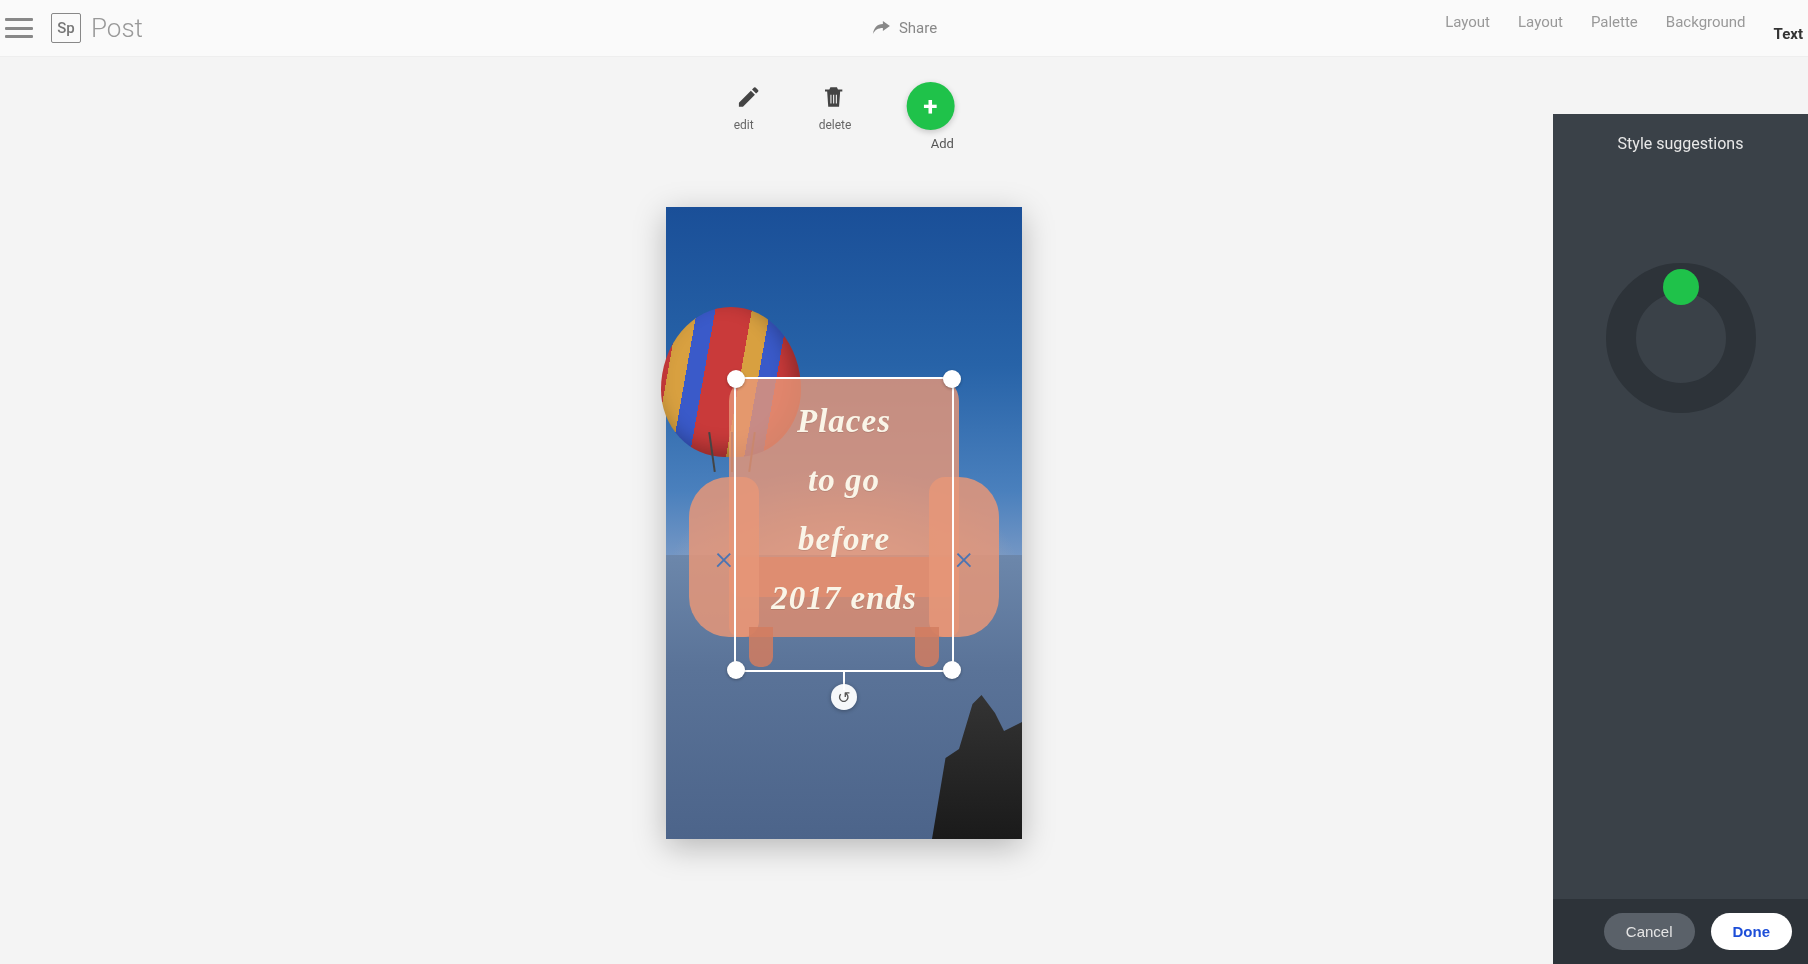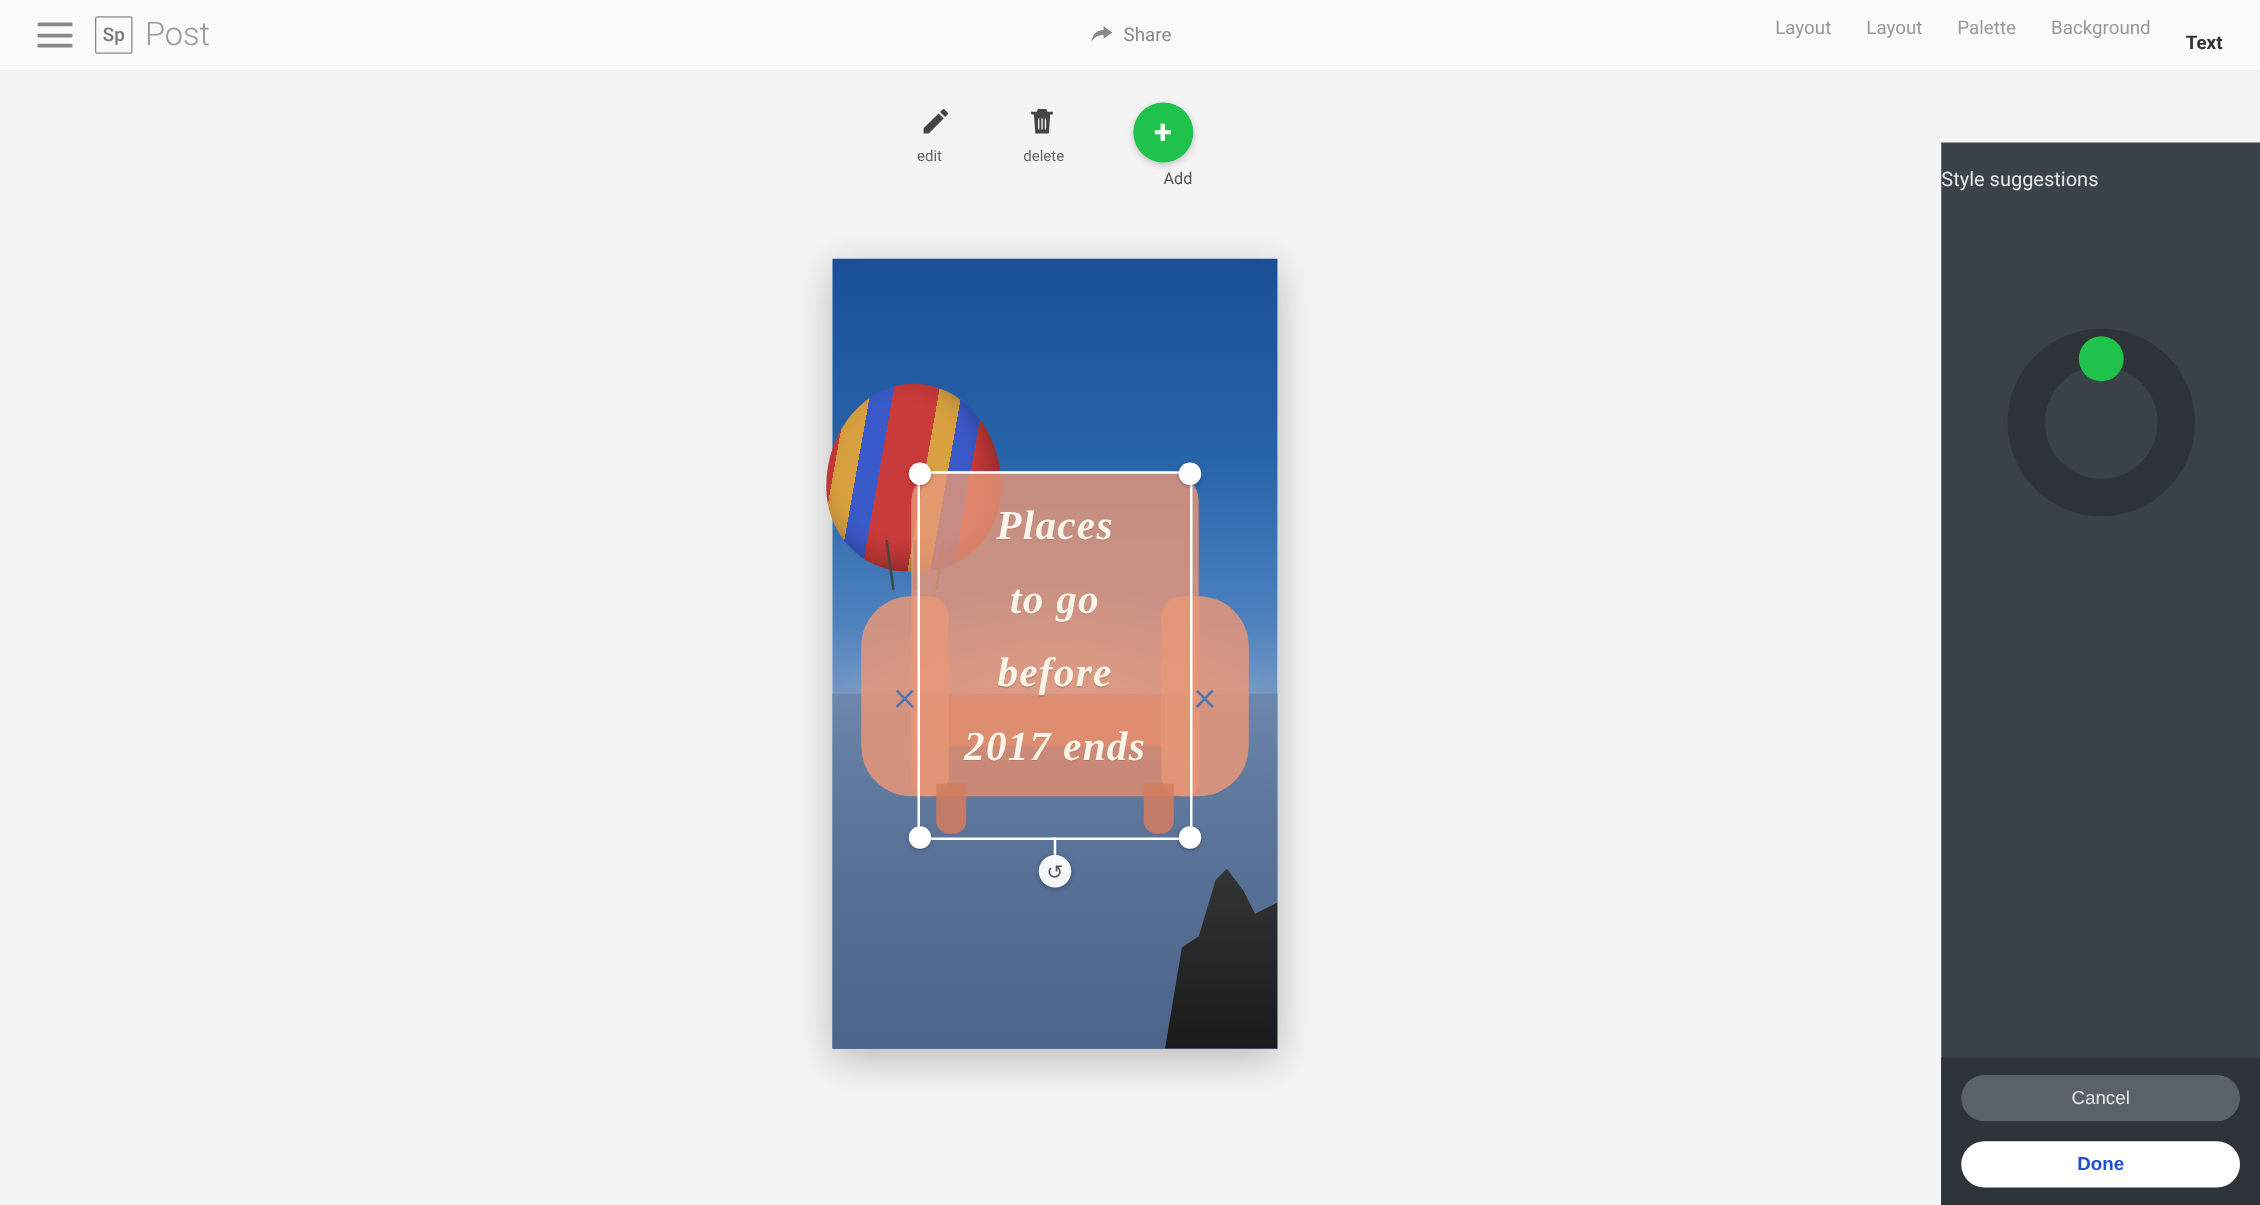--- a/index.html
+++ b/index.html
@@ -11,21 +11,21 @@
     overflow: hidden;
     position: relative;
   }
   
   .topbar {
     height: 57px;
     background: #fafafa;
     border-bottom: 1px solid #eee;
     display: flex;
     align-items: center;
-    padding: 0 30px;
+    padding: 0 5px;
     position: relative;
   }
   .hamburger { width: 28px; height: 20px; display:flex; flex-direction:column; justify-content:space-between; cursor:pointer; margin-right:18px;}
   .hamburger span { display:block; height:3px; background:#888; border-radius:1px;}
   .app-logo {
     width: 30px; height: 30px; border:1.5px solid #888; display:flex; align-items:center; justify-content:center;
     font-size:15px; color:#777; font-weight:500; border-radius:2px; margin-right:10px;
   }
   .app-title { font-size:26px; color:#999; font-weight:300;}
   .share-btn { position:absolute; left:50%; transform:translateX(-50%); display:flex; align-items:center; gap:8px; color:#888; font-size:15px; cursor:pointer;}
@@ -67,25 +67,25 @@
   .chair-text { position:absolute; top:18px; left:50px; right:50px; bottom:70px; display:flex; flex-direction:column; align-items:center; justify-content:flex-end; gap:22px;}
   .chair-text span { color:#faf5e8; font-family:Georgia, serif; font-weight:700; font-size:33px; font-style:italic; text-shadow:0 1px 0 rgba(0,0,0,0.1); letter-spacing:1px;}
   
   .selbox { position:absolute; top:170px; left:50%; transform:translateX(-50%); width:220px; height:295px; border:2px solid #fff; }
   .handle { position:absolute; width:18px; height:18px; background:#fff; border-radius:50%; box-shadow:0 1px 3px rgba(0,0,0,0.3);}
   .h-tl{top:-9px;left:-9px;} .h-tr{top:-9px;right:-9px;} .h-bl{bottom:-9px;left:-9px;} .h-br{bottom:-9px;right:-9px;}
   .rotate-line { position:absolute; bottom:-20px; left:50%; transform:translateX(-50%); width:2px; height:20px; background:#fff;}
   .rotate-handle { position:absolute; bottom:-40px; left:50%; transform:translateX(-50%); width:26px; height:26px; background:rgba(255,255,255,0.95); border-radius:50%; display:flex; align-items:center; justify-content:center; box-shadow:0 1px 4px rgba(0,0,0,0.3); color:#555; font-size:16px; cursor:grab;}
   
   .panel { position:absolute; top:57px; right:0; bottom:0; width:255px; background:#3a4148; display:flex; flex-direction:column;}
-  .panel-title { color:#e8e8e8; font-size:16px; font-weight:400; padding:20px 0 30px;}
+  .panel-title { color:#e8e8e8; font-size:16px; font-weight:400; text-align:center; padding:20px 0 30px;}
   .wheel-area { flex:1; display:flex; justify-content:center; align-items:flex-start; padding-top:80px;}
   .wheel { width:150px; height:150px; border-radius:50%; background:transparent; border:30px solid #2d3339; position:relative;}
   .wheel-dot { position:absolute; top:-24px; left:50%; transform:translateX(-50%); width:36px; height:36px; border-radius:50%; background:#1fc24a;}
-  .panel-footer { background:#2d3339; padding:14px 16px; display:flex; gap:16px; flex-direction:column;}
+  .panel-footer { background:#2d3339; padding:14px 16px; display:flex; gap:16px; justify-content:flex-end;}
   .btn { border:none; padding:10px 22px; border-radius:22px; font-size:15px; cursor:pointer;}
   .btn-cancel { background:#5a6169; color:#e5e5e5;}
   .btn-done { background:#fff; color:#1d4ed8; font-weight:700;}
 </style>
 </head>
 <body>
 
 <div class="topbar">
   <div class="hamburger">
     <span></span>

